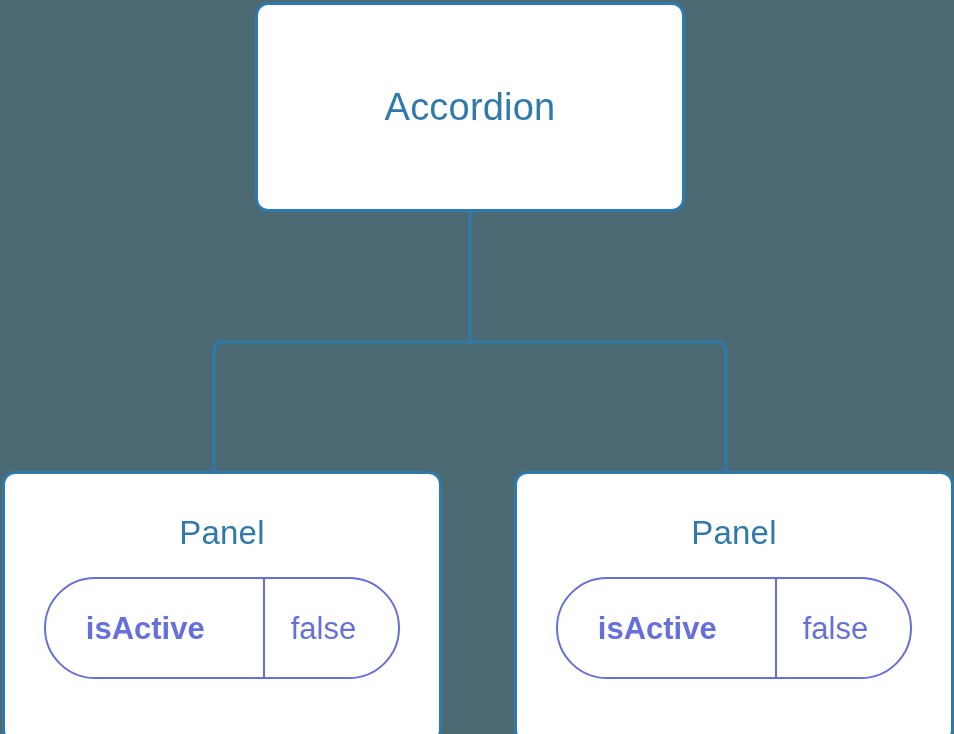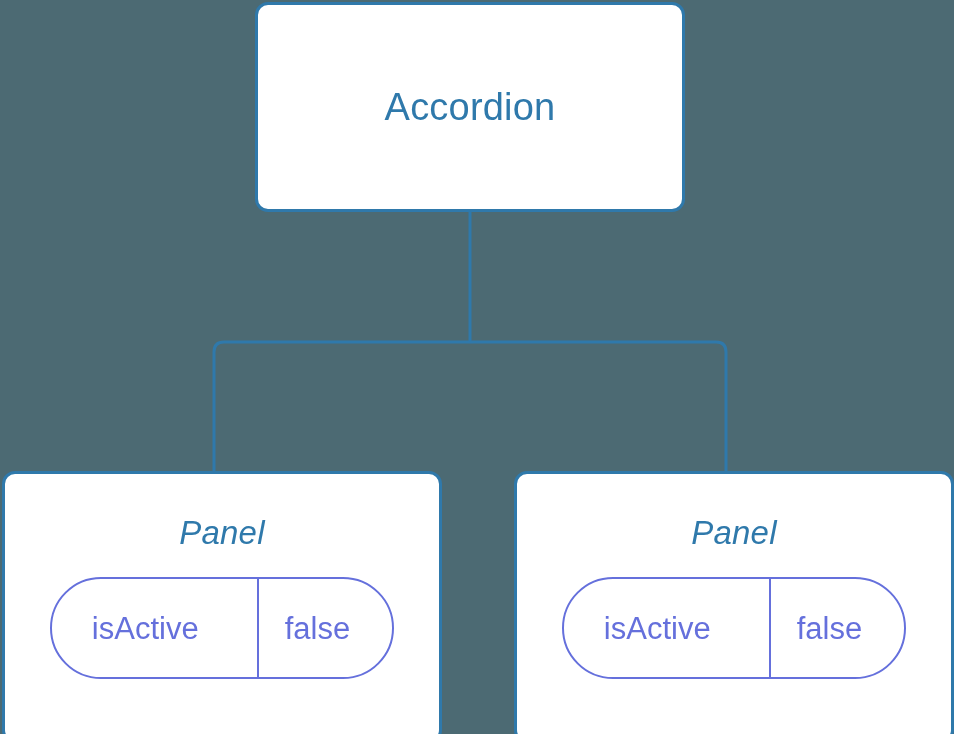--- a/index.html
+++ b/index.html
@@ -80,21 +80,20 @@
     letter-spacing: 0.2px;
     white-space: nowrap;
   }
 
   .node-title.root-title {
     font-size: 38px;
   }
 
   .node-title.child-title {
     font-size: 33px;
-    font-style: italic;
   }
 
   
   .prop-pill {
     margin-top: 28px;
     display: flex;
     align-items: stretch;
     border: 2.5px solid #6570dc;
     border-radius: 999px;
     height: 102px;
@@ -110,20 +109,21 @@
     justify-content: center;
     color: #6570dc;
     font-size: 31px;
     line-height: 1;
     white-space: nowrap;
     box-sizing: border-box;
   }
 
   .prop-name {
     padding: 0 34px 0 40px;
+    font-weight: bold;
   }
 
   .prop-value {
     padding: 0 42px 0 26px;
     border-left: 2.5px solid #6570dc;
     margin-left: 24px;
   }
 </style>
 </head>
 <body>

